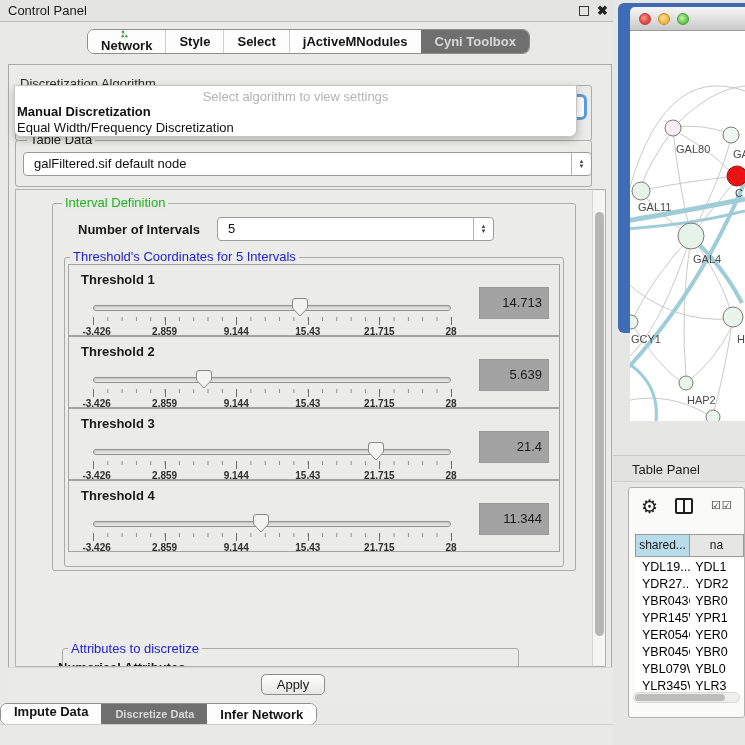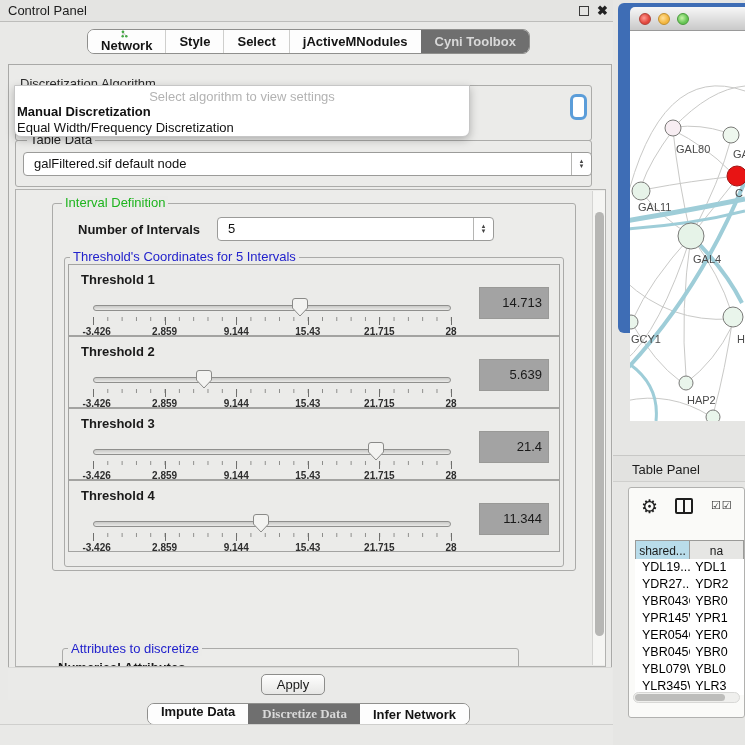--- a/index.html
+++ b/index.html
@@ -25,21 +25,21 @@
   #panel { position:absolute; left:8px; top:64px; width:604px; height:606px;
            border:1px solid #a9a9a7; background:#ebebe9; }
   .group { position:absolute; border:1px solid #ababa9; border-radius:3px; }
   .glabel { position:absolute; font-size:13px; background:#ebebe9; padding:0 3px; line-height:14px; }
   .green { color:#1eb41e; } .blue { color:#2222cc; }
   
   #algo-label { position:absolute; left:20px; top:76px; font-size:13px; color:#2b2b2b; z-index:1; }
   #algo-group { left:6px; top:20px; width:577px; height:56px; }
   #focus-frag { position:absolute; left:570px; top:94px; width:17px; height:26px; border:3px solid #5b9dd9;
                 border-radius:6px; background:#fff; z-index:5; }
-  #popup { position:absolute; left:14px; top:85px; width:456px; height:52px; background:#fff;
+  #popup { position:absolute; left:14px; top:85px; width:563px; height:52px; background:#fff;
            border:1px solid #c6c6c6; border-radius:0 0 7px 7px; box-shadow:0 3px 8px rgba(0,0,0,.25); z-index:20; }
   #popup .ph { text-align:center; color:#b3b3b3; font-size:13px; padding-top:3px; }
   #popup .opt { font-size:13px; color:#111; padding-left:2px; line-height:16px; }
   #popup .opt.b { font-weight:bold; }
   
   #td-group { left:6px; top:75px; width:577px; height:47px; }
   #td-label { left:18px; top:68px; color:#222; }
   .combo { position:absolute; height:24px; background:#fff; border:1px solid #9b9b99; border-radius:4px;
            font-size:13px; line-height:22px; padding-left:10px; color:#111; }
   .stepper { position:absolute; right:0; top:0; width:20px; height:100%; border-left:1px solid #b5b5b3;
@@ -73,21 +73,21 @@
   .thr-val { position:absolute; right:10px; top:22px; width:70px; height:32px; background:#a3a3a3; border:1px solid #999997;
              font-size:13px; text-align:right; line-height:30px; padding-right:6px; }
   
   #attr-group { left:46px; top:458px; width:457px; height:130px; }
   #attr-label { left:52px; top:452px; }
   #attr-sub { position:absolute; left:42px; top:470px; font-size:13px; font-weight:bold; }
   
   #applybar { position:absolute; left:8px; top:667px; width:604px; height:33px; background:#eaeae8; border-top:1px solid #d8d8d6; }
   #apply-btn { position:absolute; left:253px; top:6px; width:64px; height:21px; font-size:13px; text-align:center;
                line-height:19px; background:linear-gradient(#fefefe,#e7e7e5); border:1px solid #8d8d8b; border-radius:5px; }
-  #btabs { position:absolute; left:0; top:703px; width:617px; display:flex; justify-content:center; }
+  #btabs { position:absolute; left:0; top:703px; width:617px; display:flex; justify-content:flex-start; }
   #bottom-line { position:absolute; left:0; top:724px; width:617px; height:1px; background:#cfcfcd; }
   
   #right-bg { position:absolute; left:613px; top:0; width:132px; height:745px; background:#e6e6e4; }
   #netwin { position:absolute; left:618px; top:3px; width:127px; height:330px; background:#3e6db5; border-radius:6px 0 0 6px; }
   #net-tb { position:absolute; left:12px; top:4px; right:0; height:24px; border-radius:5px 0 0 0;
             background:linear-gradient(#f7f7f7,#c9c9c9); border-bottom:1px solid #9a9a9a; }
   .light { position:absolute; top:6px; width:12px; height:12px; border-radius:50%; }
   #lt-r { left:9px;  background:radial-gradient(circle at 4px 4px,#ff9a92,#e2463d 60%); border:1px solid #b04038; }
   #lt-y { left:28px; background:radial-gradient(circle at 4px 4px,#ffe09a,#f3b63f 60%); border:1px solid #c08f2e; }
   #lt-g { left:47px; background:radial-gradient(circle at 4px 4px,#c7f3a9,#65c554 60%); border:1px solid #4a9a3c; }
@@ -96,21 +96,21 @@
   #tp-bar { position:absolute; left:613px; top:455px; width:132px; height:27px; background:#e2e2e0;
             border-top:1px solid #c8c8c6; border-bottom:1px solid #cfcfcd; }
   #tp-bar .t { position:absolute; left:19px; top:6px; font-size:13px; color:#1c1c1c; }
   #tp-box { position:absolute; left:628px; top:487px; width:117px; height:231px; background:#fafaf8;
             border:1px solid #b1b1af; border-radius:3px; }
   #tp-tools { position:absolute; left:0; top:0; width:100%; height:40px; }
   #gear { position:absolute; left:12px; top:7px; font-size:19px; color:#1e1e1e; }
   #splitic { position:absolute; left:46px; top:10px; width:18px; height:16px; border:2px solid #1e1e1e; border-radius:2px; }
   #splitic::after { content:""; position:absolute; left:6px; top:0; width:2px; height:12px; background:#1e1e1e; }
   #checks { position:absolute; left:82px; top:11px; font-size:11px; color:#222; letter-spacing:1px; }
-  #tp-head { position:absolute; left:6px; top:52px; right:0; height:23px; display:flex; }
+  #tp-head { position:absolute; left:6px; top:46px; right:0; height:23px; display:flex; }
   .hc { font-size:12px; text-align:center; line-height:21px; border:1px solid #9a9a98; border-left:none; overflow:hidden; white-space:nowrap; }
   .hc.c1 { width:81px; background:#b9dcea; border-left:1px solid #9a9a98; }
   .hc.c2 { width:80px; background:#e6e6e4; }
   #tp-rows { position:absolute; left:6px; top:71px; right:0; height:136px; overflow:hidden; background:#fff; }
   .trow { display:flex; height:17px; }
   .trow div { font-size:12.5px; line-height:17px; white-space:nowrap; overflow:hidden; color:#000; }
   .trow .c1 { width:81px; padding-left:7px; }
   .trow .c2 { width:80px; padding-left:5px; }
   #tp-hs { position:absolute; left:4px; bottom:14px; right:4px; height:11px; background:#efefed; border:1px solid #d8d8d6; border-radius:6px; }
   #tp-hs .thm { position:absolute; left:1px; top:1px; width:86%; height:7px; background:#bdbdbb; border-radius:4px; }
@@ -306,21 +306,21 @@
 
   <div id="applybar">
     <div id="apply-btn">Apply</div>
   </div>
 
   <div id="btabs">
     <div class="tabgroup" style="height:22px;">
       <div class="tab" style="font-size:13px;">
           <span>Impute Data</span>
         </div>
-      <div class="tab sel" style="font-size:13px;font-family:Liberation Serif, serif;">
+      <div class="tab sel" style="font-size:11px;">
           <span>Discretize Data</span>
         </div>
       <div class="tab" style="font-size:13px;">
           <span>Infer Network</span>
         </div>
     </div>
   </div>
   <div id="bottom-line"></div>
 </div>
 

